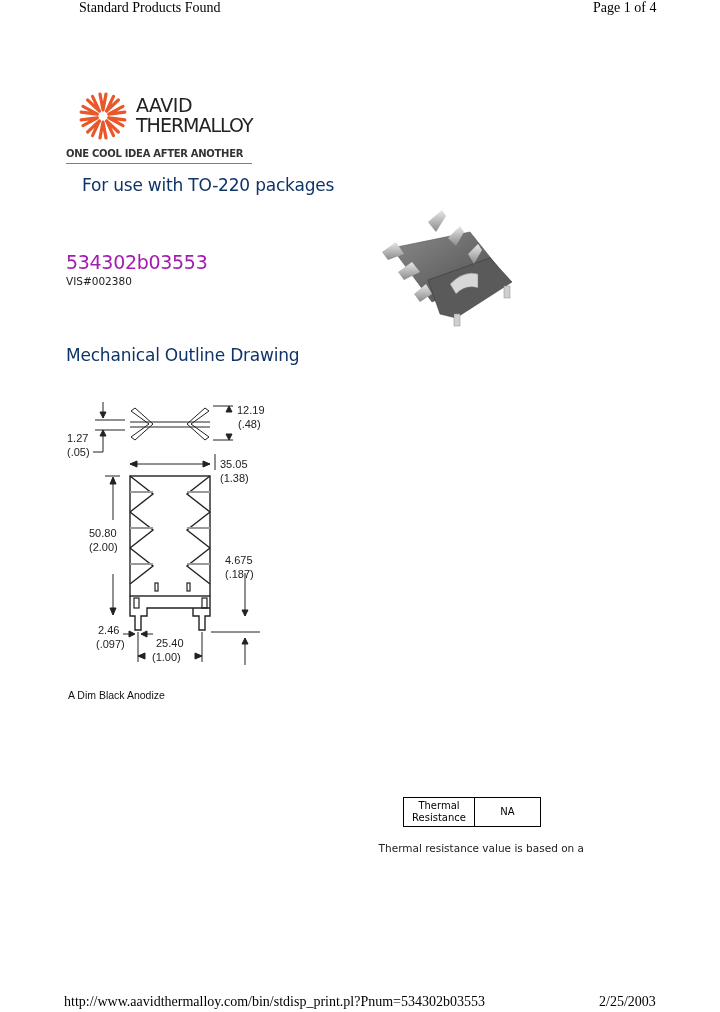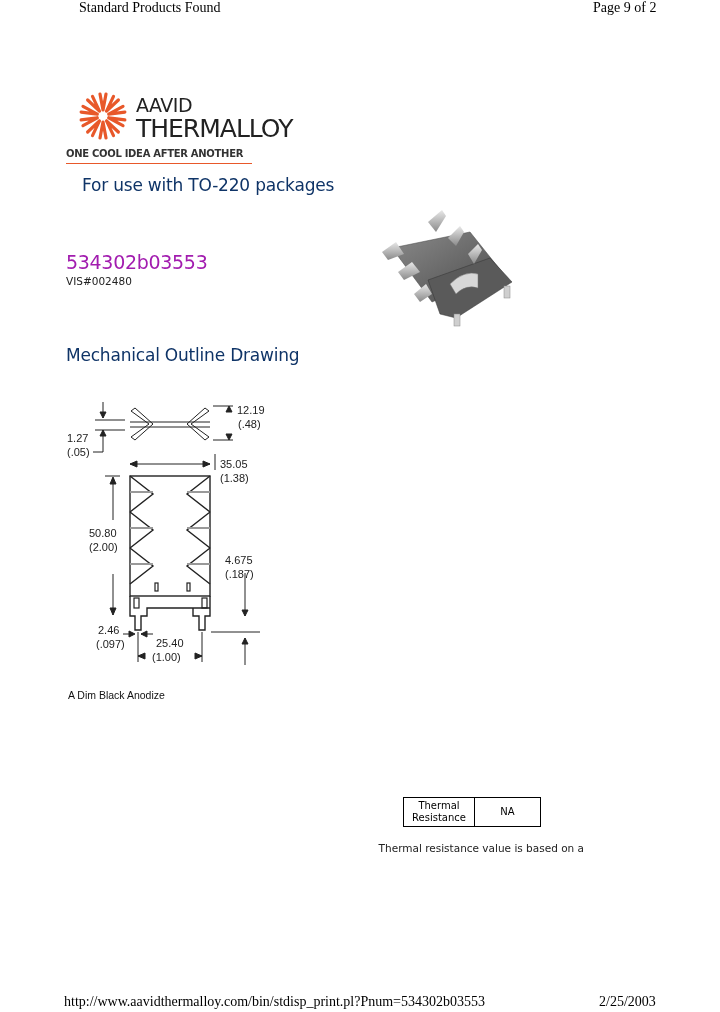--- a/index.html
+++ b/index.html
@@ -13,48 +13,48 @@
     .dim { font-family: "Liberation Sans", sans-serif; font-size: 11px; fill: #222; }
     .finish { font-family: "Liberation Sans", sans-serif; font-size: 10.5px; color: #111; }
     table.thermal { border-collapse: collapse; font-family: "DejaVu Sans", sans-serif; font-size: 10px; }
     table.thermal td { border: 1px solid #000; text-align: center; padding: 1px 4px; line-height: 12px; }
     .note { font-size: 10.5px; color: #222; text-align: right; line-height: 15px; }
   </style>
 </head>
 <body>
 
 <div class="abs print-header" style="left:64px; top:0px;margin-left:15px;">Standard Products Found</div>
-<div class="abs print-header" style="left:593px; top:0px;">Page 9 of 2</div>
+<div class="abs print-header" style="left:593px; top:0px;">Page 1 of 4</div>
 
 <div class="abs" style="left:66px; top:88px; width:200px; height:78px;text-align:right;">
   <svg width="52" height="56" viewBox="0 0 52 56" style="position:absolute; left:11px; top:0px;">
     <g transform="translate(26,28)" fill="none" stroke="#e8582a" stroke-width="3.2" stroke-linecap="round">
       <g id="ray">
           <path d="M0,-6 L-3,-22 M0,-6 L3,-22"></path>
         </g>
       <use href="#ray" transform="rotate(36)"></use>
       <use href="#ray" transform="rotate(72)"></use>
       <use href="#ray" transform="rotate(108)"></use>
       <use href="#ray" transform="rotate(144)"></use>
       <use href="#ray" transform="rotate(180)"></use>
       <use href="#ray" transform="rotate(216)"></use>
       <use href="#ray" transform="rotate(252)"></use>
       <use href="#ray" transform="rotate(288)"></use>
       <use href="#ray" transform="rotate(324)"></use>
     </g>
   </svg>
   <div class="abs logo-text" style="left:70px; top:6px; font-size:19px; letter-spacing:-0.5px;">AAVID</div>
-  <div class="abs logo-text" style="left:70px; top:26px; font-size:25px; letter-spacing:-1px;">THERMALLOY</div>
+  <div class="abs logo-text" style="left:70px; top:26px; font-size:19px; letter-spacing:-1px;">THERMALLOY</div>
   <div class="abs logo-text" style="left:0px; top:60px; font-size:10px; letter-spacing:-0.3px; font-weight:bold; color:#333;">ONE COOL IDEA AFTER ANOTHER</div>
   <div class="abs" style="left:0px; top:75px; width:186px; height:1px; background:#e8582a;"></div>
 </div>
 
 <div class="abs blue-title" style="left:82px; top:175px;">For use with TO-220 packages</div>
 <div class="abs part-number" style="left:66px; top:251px;">534302b03553</div>
-<div class="abs vis" style="left:66px; top:275px;">VIS#002480</div>
+<div class="abs vis" style="left:66px; top:275px;">VIS#002380</div>
 
 <svg class="abs" width="160" height="125" viewBox="0 0 160 125" style="left:370px; top:210px;">
   <defs>
     <linearGradient id="g1" x1="0" y1="0" x2="1" y2="1">
       <stop offset="0" stop-color="#8a8a8a"></stop>
       <stop offset="1" stop-color="#4a4a4a"></stop>
     </linearGradient>
     <linearGradient id="g2" x1="0" y1="0" x2="0" y2="1">
       <stop offset="0" stop-color="#e8e8e8"></stop>
       <stop offset="1" stop-color="#8a8a8a"></stop>

